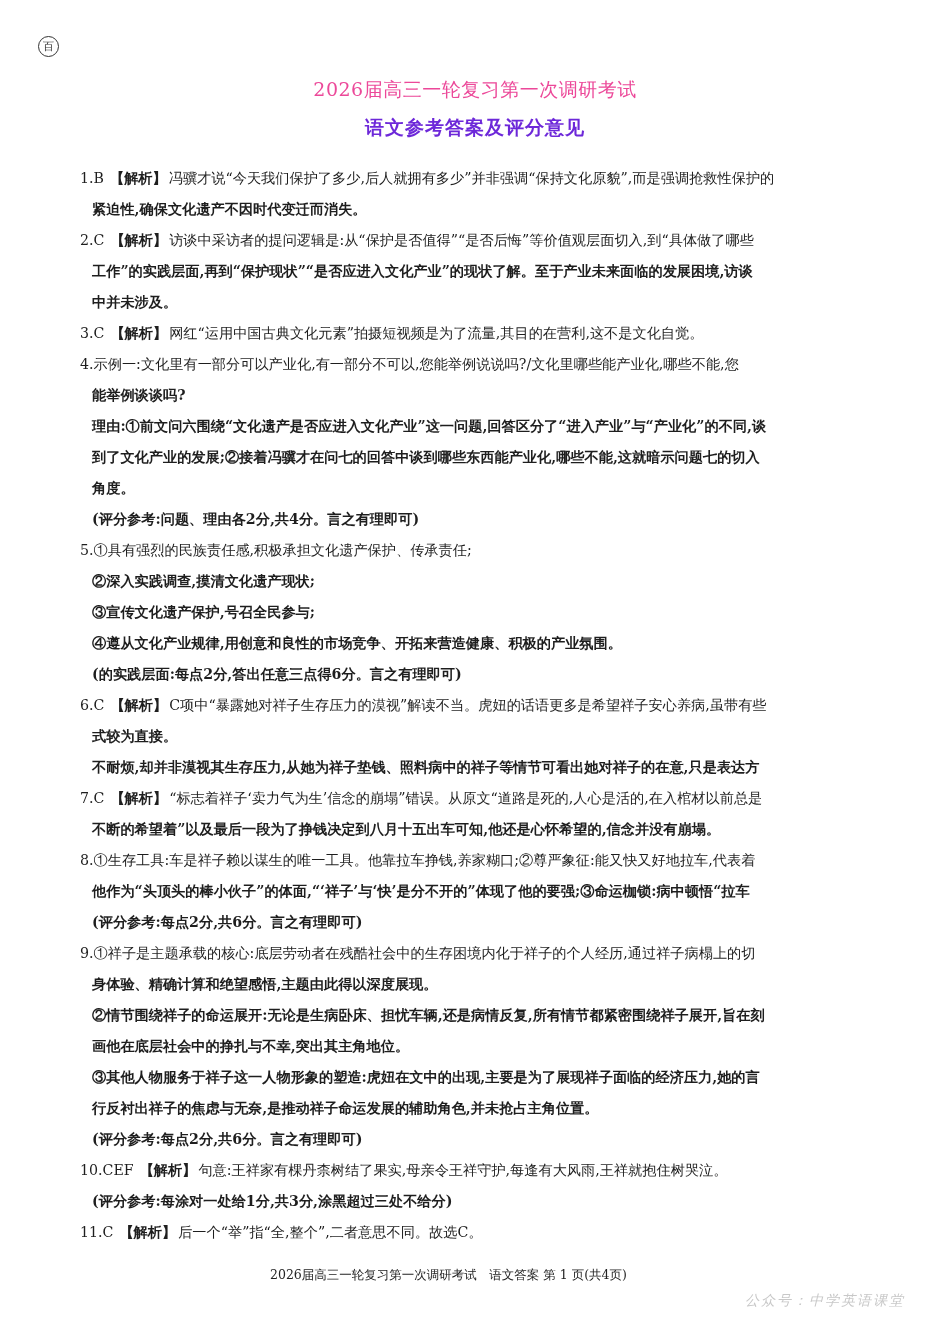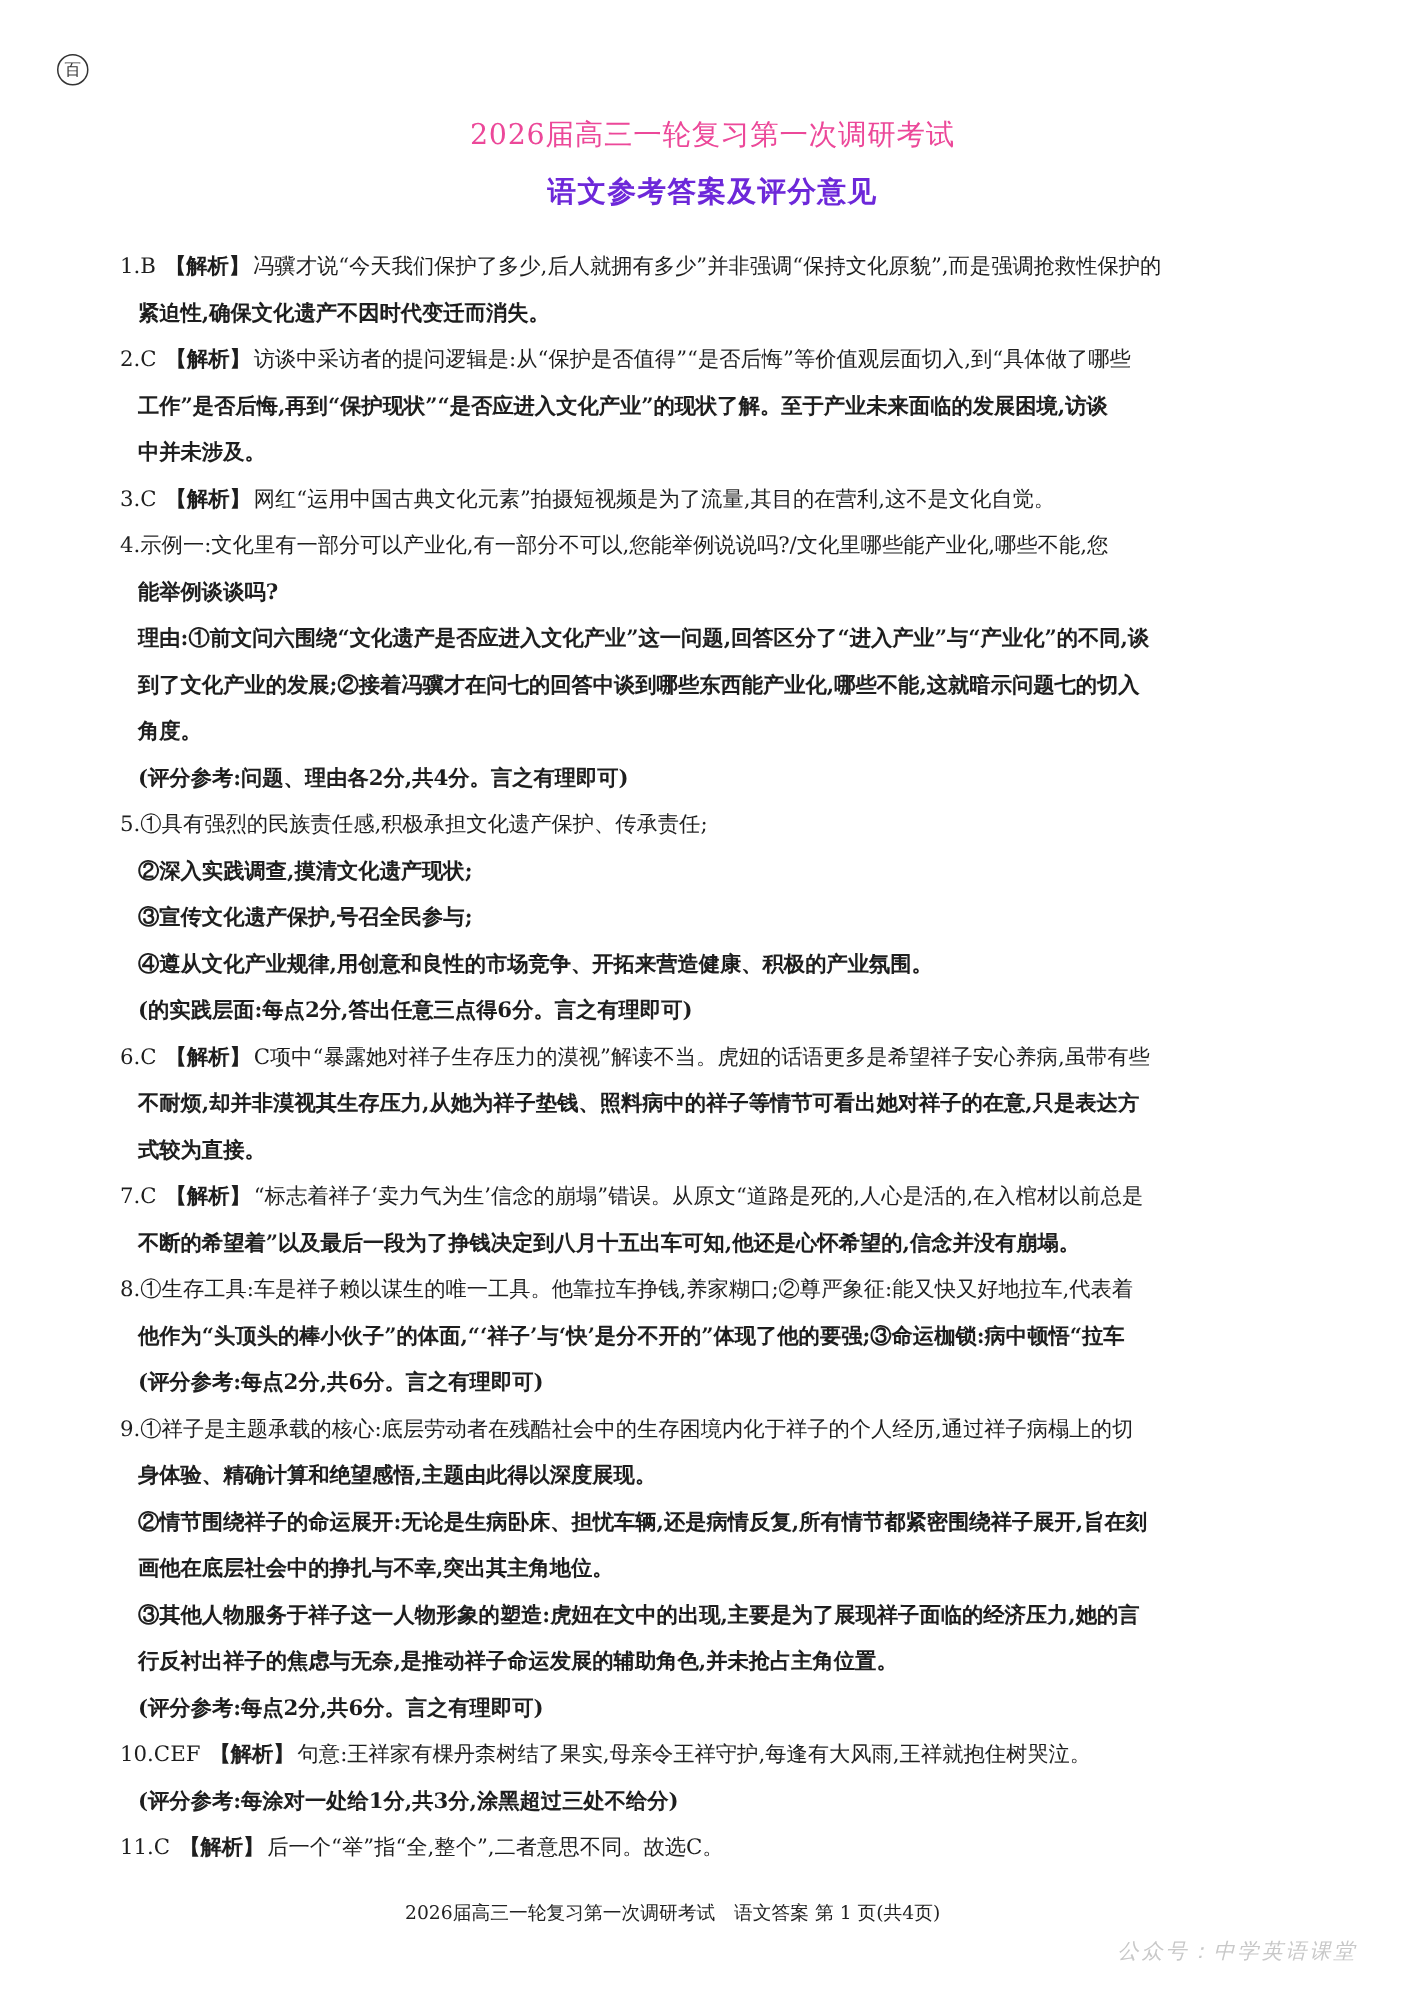--- a/index.html
+++ b/index.html
@@ -50,21 +50,21 @@
 <div class="title">2026届高三一轮复习第一次调研考试</div>
 <div class="subtitle">语文参考答案及评分意见</div>
 
 <div class="content" id="answer-list">
     <div class="item">
       <span class="line"><span>1.B</span><span class="tag">【解析】</span><span>冯骥才说“今天我们保护了多少,后人就拥有多少”并非强调“保持文化原貌”,而是强调抢救性保护的</span></span>
       <span class="line indent"><span>紧迫性,确保文化遗产不因时代变迁而消失。</span></span>
     </div>
     <div class="item">
       <span class="line"><span>2.C</span><span class="tag">【解析】</span><span>访谈中采访者的提问逻辑是:从“保护是否值得”“是否后悔”等价值观层面切入,到“具体做了哪些</span></span>
-      <span class="line indent"><span>工作”是否后悔,再到“保护现状”“是否应进入文化产业”的现状了解。至于产业未来面临的发展困境,访谈</span></span>
+      <span class="line indent"><span>工作”的实践层面,再到“保护现状”“是否应进入文化产业”的现状了解。至于产业未来面临的发展困境,访谈</span></span>
       <span class="line indent"><span>中并未涉及。</span></span>
     </div>
     <div class="item">
       <span class="line"><span>3.C</span><span class="tag">【解析】</span><span>网红“运用中国古典文化元素”拍摄短视频是为了流量,其目的在营利,这不是文化自觉。</span></span>
     </div>
     <div class="item">
       <span class="line"><span>4.</span><span>示例一:文化里有一部分可以产业化,有一部分不可以,您能举例说说吗?/文化里哪些能产业化,哪些不能,您</span></span>
       <span class="line indent"><span>能举例谈谈吗?</span></span>
       <span class="line indent"><span>理由:①前文问六围绕“文化遗产是否应进入文化产业”这一问题,回答区分了“进入产业”与“产业化”的不同,谈</span></span>
       <span class="line indent"><span>到了文化产业的发展;②接着冯骥才在问七的回答中谈到哪些东西能产业化,哪些不能,这就暗示问题七的切入</span></span>
@@ -73,22 +73,22 @@
     </div>
     <div class="item">
       <span class="line"><span>5.</span><span>①具有强烈的民族责任感,积极承担文化遗产保护、传承责任;</span></span>
       <span class="line indent"><span>②深入实践调查,摸清文化遗产现状;</span></span>
       <span class="line indent"><span>③宣传文化遗产保护,号召全民参与;</span></span>
       <span class="line indent"><span>④遵从文化产业规律,用创意和良性的市场竞争、开拓来营造健康、积极的产业氛围。</span></span>
       <span class="line indent"><span>(的实践层面:每点2分,答出任意三点得6分。言之有理即可)</span></span>
     </div>
     <div class="item">
       <span class="line"><span>6.C</span><span class="tag">【解析】</span><span>C项中“暴露她对祥子生存压力的漠视”解读不当。虎妞的话语更多是希望祥子安心养病,虽带有些</span></span>
+      <span class="line indent"><span>式较为直接。</span></span>
       <span class="line indent"><span>不耐烦,却并非漠视其生存压力,从她为祥子垫钱、照料病中的祥子等情节可看出她对祥子的在意,只是表达方</span></span>
-      <span class="line indent"><span>式较为直接。</span></span>
     </div>
     <div class="item">
       <span class="line"><span>7.C</span><span class="tag">【解析】</span><span>“标志着祥子‘卖力气为生’信念的崩塌”错误。从原文“道路是死的,人心是活的,在入棺材以前总是</span></span>
       <span class="line indent"><span>不断的希望着”以及最后一段为了挣钱决定到八月十五出车可知,他还是心怀希望的,信念并没有崩塌。</span></span>
     </div>
     <div class="item">
       <span class="line"><span>8.</span><span>①生存工具:车是祥子赖以谋生的唯一工具。他靠拉车挣钱,养家糊口;②尊严象征:能又快又好地拉车,代表着</span></span>
       <span class="line indent"><span>他作为“头顶头的棒小伙子”的体面,“‘祥子’与‘快’是分不开的”体现了他的要强;③命运枷锁:病中顿悟“拉车</span></span>
       <span class="line indent"><span>(评分参考:每点2分,共6分。言之有理即可)</span></span>
     </div>

